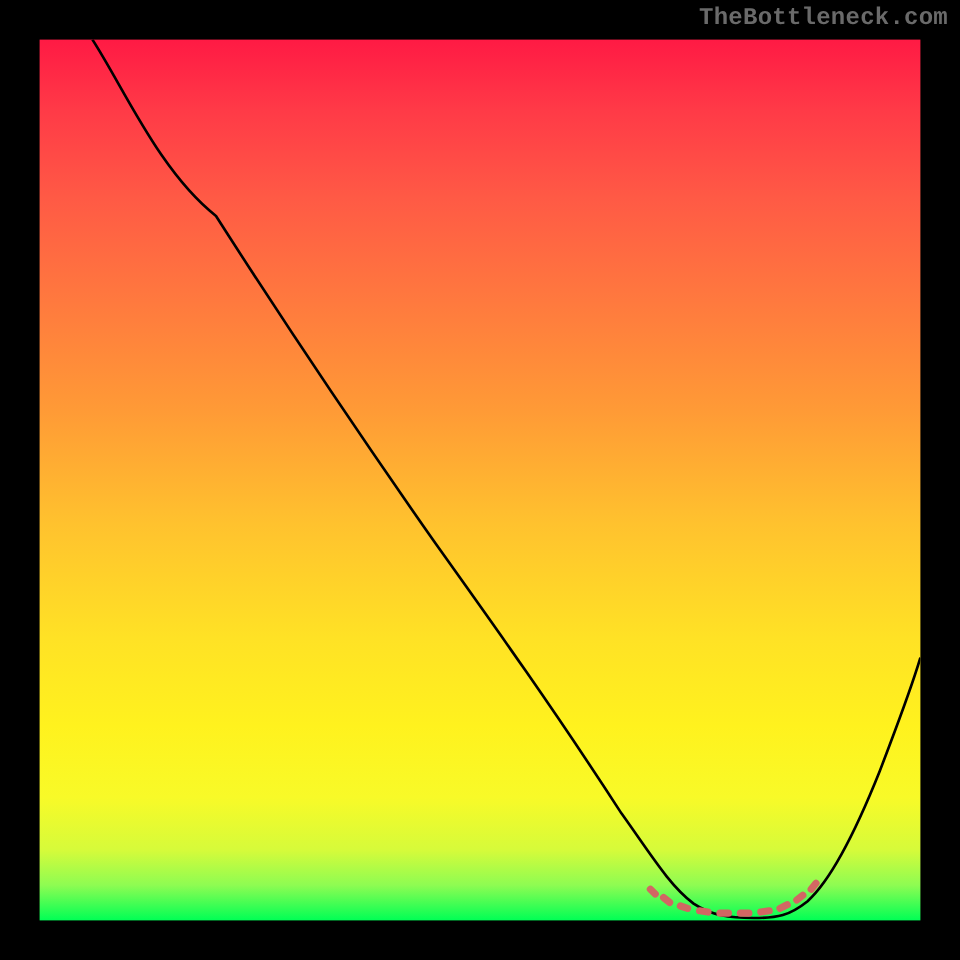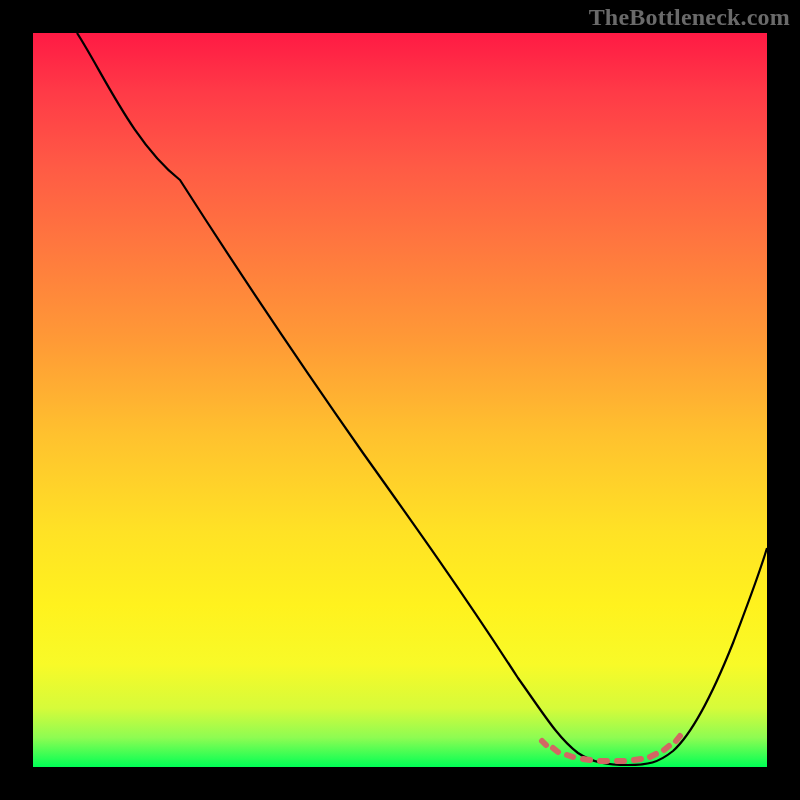--- a/index.html
+++ b/index.html
@@ -41,22 +41,22 @@
       #f8fa28 86%,
       #d6fb3a 92%,
       #8efc52 96%,
       #00ff55 100%
     );
   }
   .watermark {
     position: absolute;
     top: 4px;
     right: 10px;
-    font-family: Liberation Serif, serif;
-    font-size: 24px;
+    font-family: Liberation Mono, monospace;
+    font-size: 20px;
     color: #6a6a6a;
     font-weight: 600;
     letter-spacing: 0.2px;
   }
   svg.curve {
     position: absolute;
     left: 0;
     top: 0;
   }
 </style>

